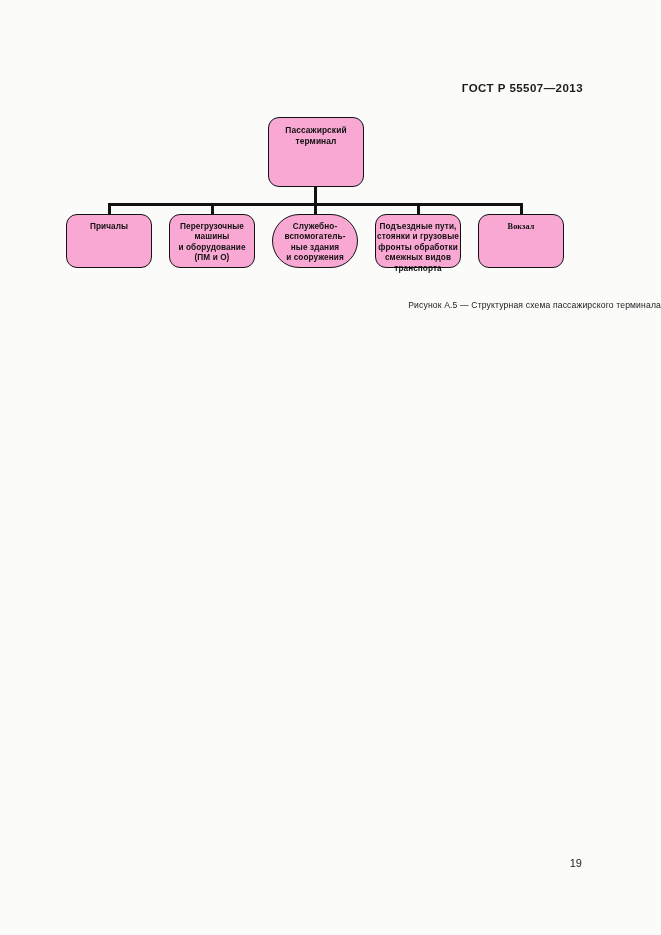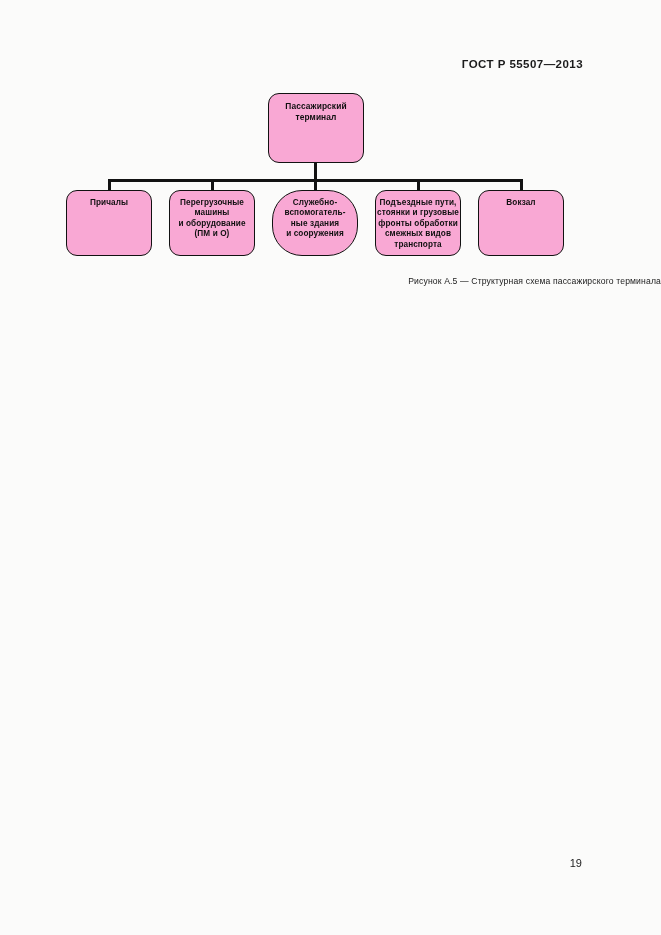--- a/index.html
+++ b/index.html
@@ -12,20 +12,21 @@
     background: #fbfbfa;
     font-family: "Liberation Sans", sans-serif;
     color: #1b1b1b;
     position: relative;
     overflow: hidden;
   }
 
   .page {
     position: absolute;
     inset: 0;
+    margin-top: 24px;
   }
 
   
   .doc-header {
     position: absolute;
     top: 58px;
     right: 78px;
     font-size: 11.5px;
     font-weight: bold;
     letter-spacing: 0.45px;
@@ -61,28 +62,28 @@
     top: 93px;
     width: 96px;
     height: 70px;
     font-size: 8.4px;
     line-height: 10.6px;
   }
 
   .node-child {
     top: 190px;
     width: 86px;
-    height: 66px;
+    height: 54px;
   }
 
   .n1 { left: 66px; }
   .n2 { left: 169px; }
   .n3 { left: 272px; border-radius: 30px; }
   .n4 { left: 375px; }
-  .n5 { left: 478px; }
+  .n5 { left: 478px; font-family: Liberation Serif, serif; }
 
   .node-line { display: block; }
 
   
   .conn {
     position: absolute;
     background: #121212;
   }
   
   .trunk {

